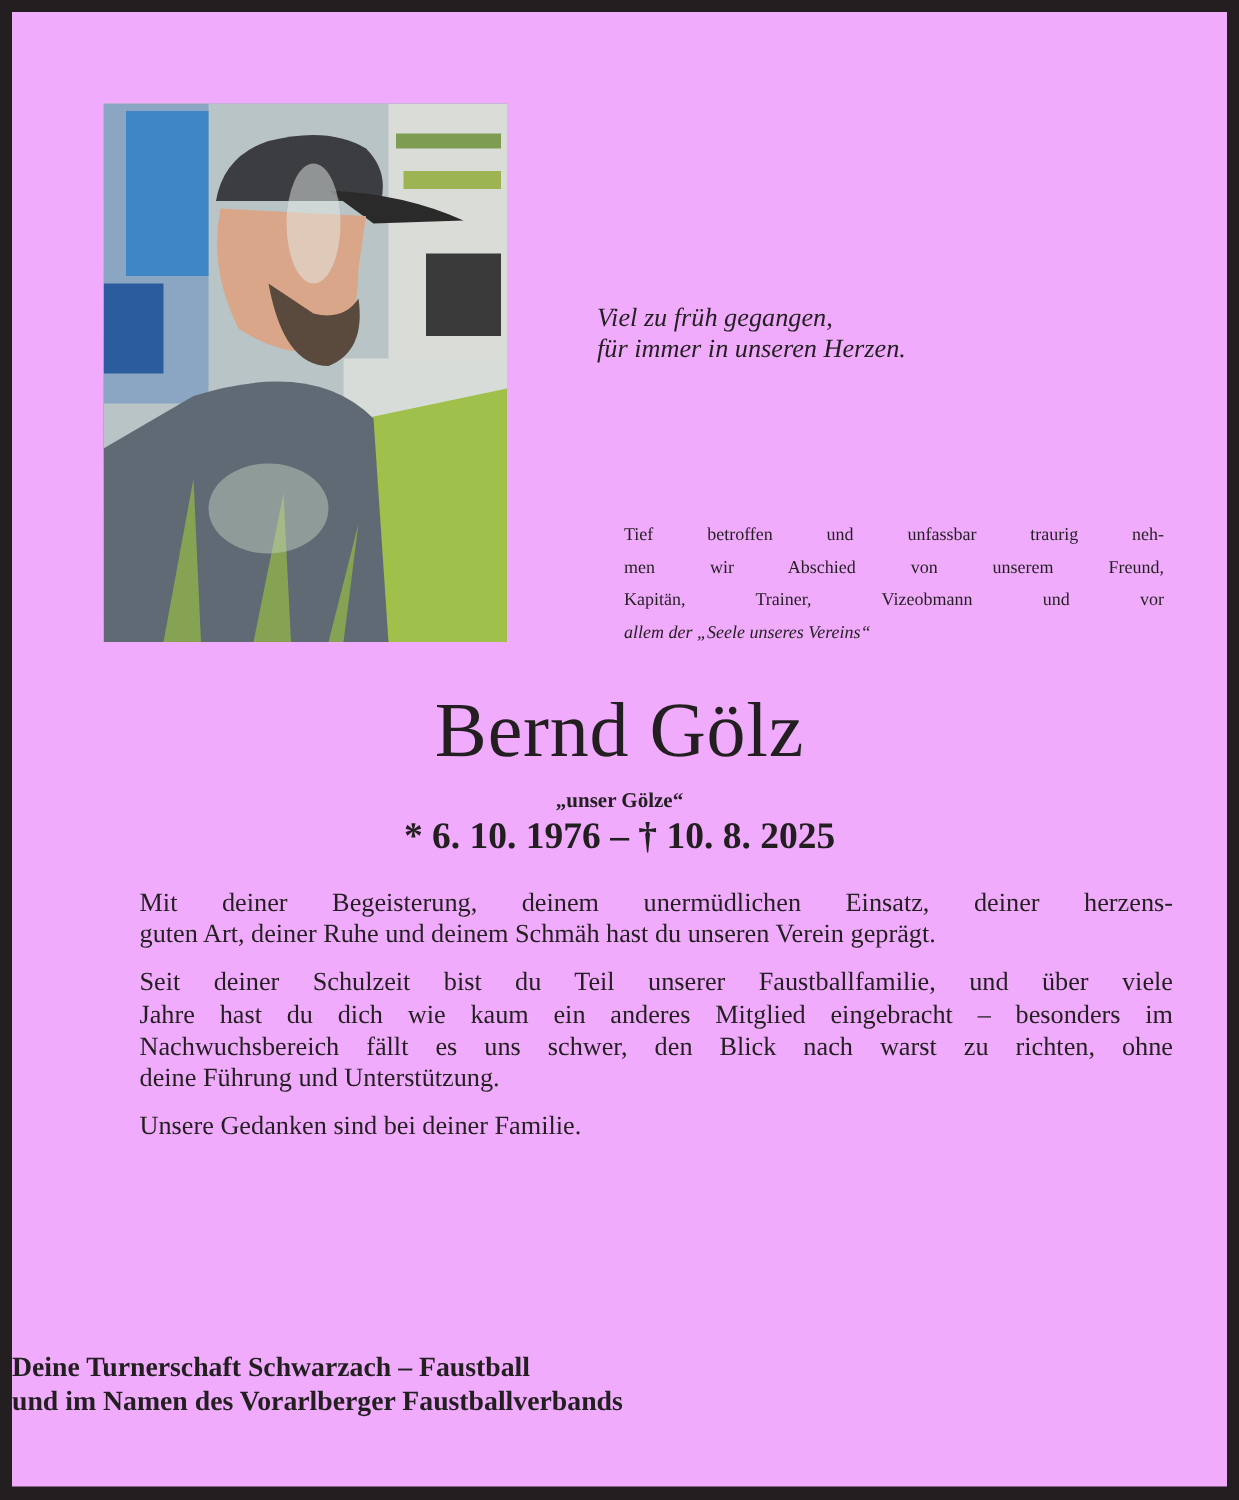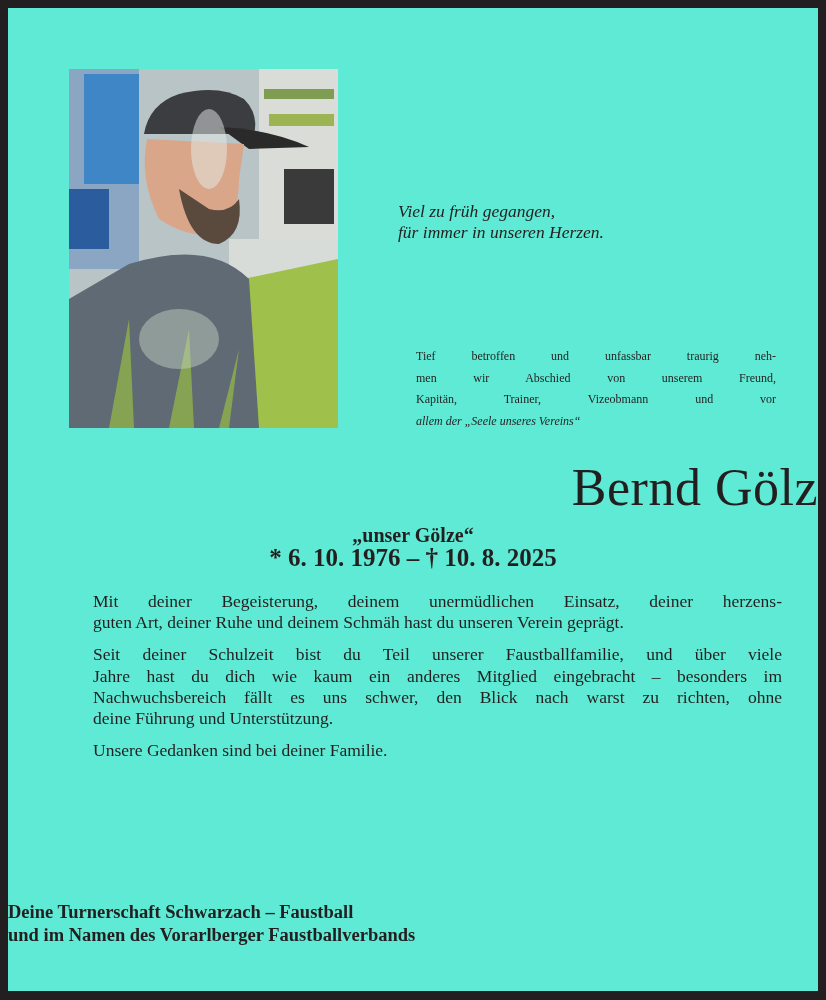--- a/index.html
+++ b/index.html
@@ -8,21 +8,21 @@
     background: #231f20;
     position: relative;
     overflow: hidden;
     font-family: "DejaVu Serif", "Liberation Serif", serif;
     color: #231f20;
   }
   .page {
     position: absolute;
     left: 8px; top: 8px;
     width: 810px; height: 983px;
-    background: #5eead4;
+    background: #f0abfc;
   }
   .photo {
     position: absolute;
     left: 61px; top: 61px;
     width: 269px; height: 359px;
     overflow: hidden;
     background: linear-gradient(180deg, #9fb0b8 0%, #a9b6b9 30%, #8fa35a 60%, #a9c449 80%, #b7cc5c 100%);
   }
   .photo svg { display: block; width: 100%; height: 100%; }
   .motto {
@@ -41,33 +41,33 @@
     font-family: "Liberation Serif", serif;
     font-size: 12px;
     line-height: 21.5px;
     text-align: justify;
   }
   .intro span { display: block; text-align: justify; text-align-last: justify; }
   .intro span.last { text-align-last: left; font-style: italic; }
   .name {
     position: absolute;
     left: 0; width: 810px; top: 448px;
-    text-align: right;
+    text-align: center;
     font-family: "Liberation Serif", serif;
     font-size: 52px;
     line-height: 64px;
     letter-spacing: 0.5px;
   }
   .nickname, .dates {
     position: absolute;
     left: 0; width: 810px;
     text-align: center;
     font-family: "Liberation Serif", serif;
     font-weight: bold;
-    font-size: 20px;
+    font-size: 14px;
   }
   .nickname { top: 516px; line-height: 22px; }
   .dates { top: 538px; line-height: 24px; font-size: 25px; }
   .body {
     position: absolute;
     left: 61px; top: 583px;
     width: 689px;
     font-family: "Liberation Serif", serif;
     font-size: 17.5px;
     line-height: 21.2px;

